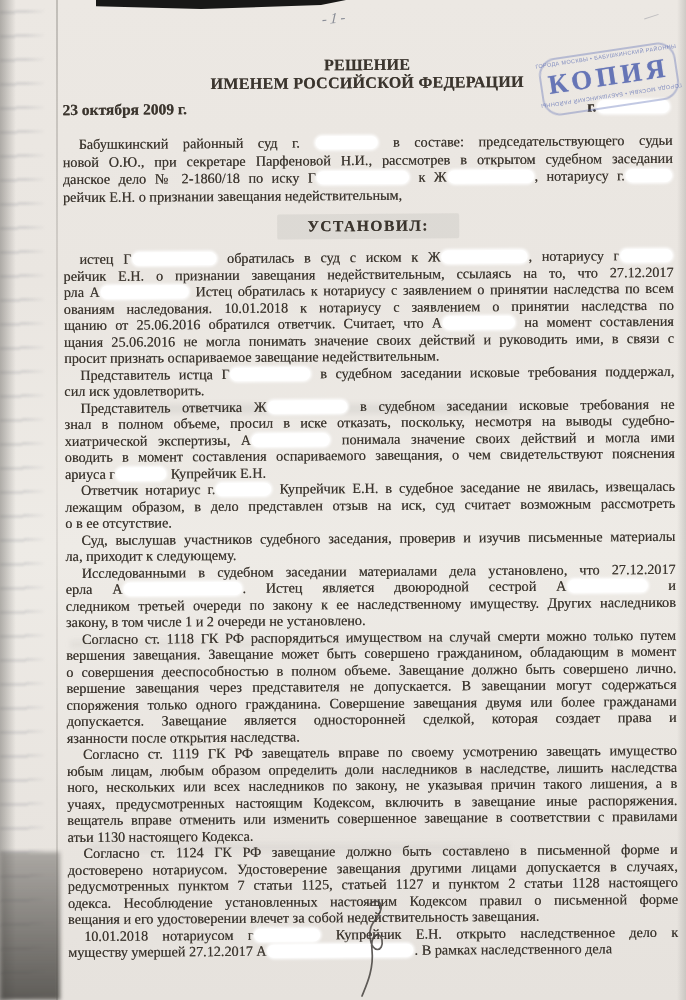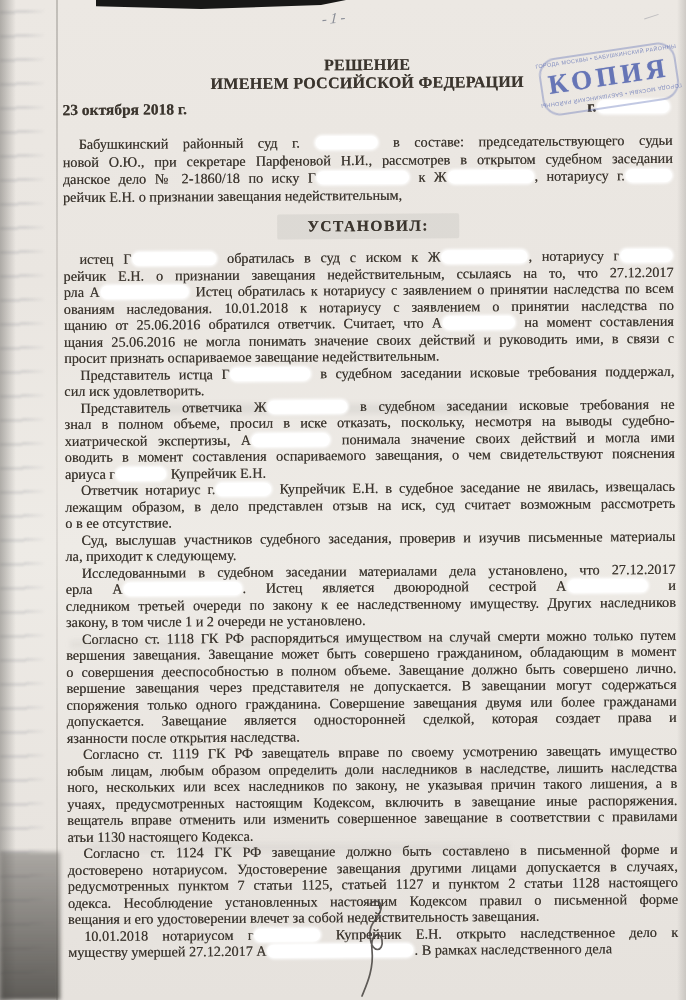--- a/index.html
+++ b/index.html
@@ -89,21 +89,21 @@
     <div class="stamp-ring top">ГОРОДА МОСКВЫ • БАБУШКИНСКИЙ РАЙОННЫЙ СУД</div>
     <div class="stamp-main">КОПИЯ</div>
     <div class="stamp-ring bottom">ГОРОДА МОСКВЫ • БАБУШКИНСКИЙ РАЙОННЫЙ СУД</div>
   </div>
 
   <div class="content">
     <div class="doc-title">РЕШЕНИЕ</div>
     <div class="doc-title">ИМЕНЕМ РОССИЙСКОЙ ФЕДЕРАЦИИ</div>
 
     <div class="date-row">
-      <span>23 октября 2018 г.</span>
+      <span>23 октября 2009 г.</span>
       <span class="city-right"><span>г.</span><span class="redact" id="city-redact" style="width: 72px;"></span></span>
     </div>
 
     <div class="intro">
         <div class="tline ind">Бабушкинский районный суд г. <span class="redact" style="width: 62px;"></span> в составе: председательствующего судьи</div>
         <div class="tline">новой О.Ю., при секретаре Парфеновой Н.И., рассмотрев в открытом судебном заседании</div>
         <div class="tline">данское дело № 2-1860/18 по иску Г<span class="redact" style="width: 92px;"></span> к Ж<span class="redact" style="width: 86px;"></span>, нотариусу г.<span class="redact" style="width: 46px;"></span></div>
         <div class="tline last">рейчик Е.Н. о признании завещания недействительным,</div>
       </div>
 

